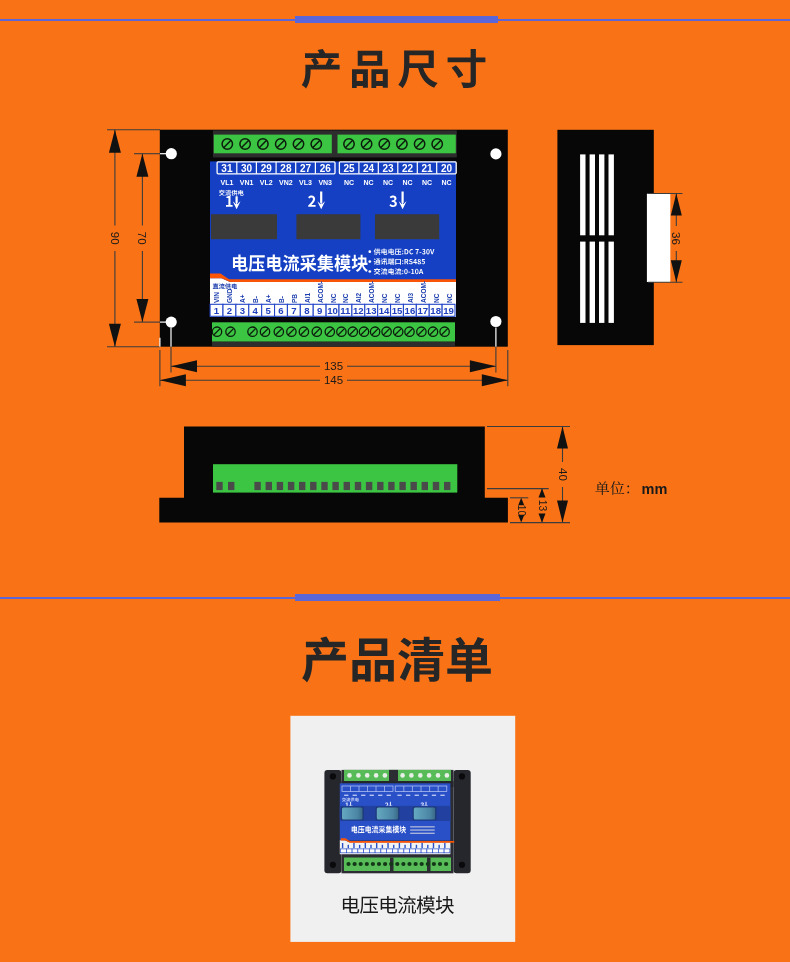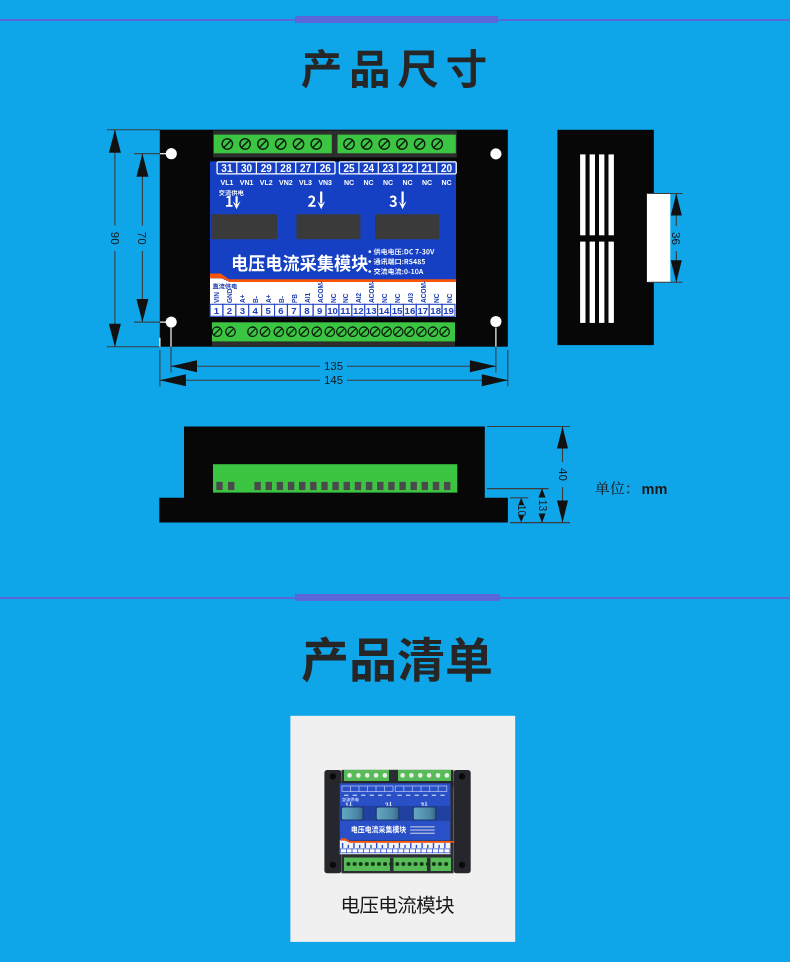--- a/index.html
+++ b/index.html
@@ -1,17 +1,17 @@
 <!DOCTYPE html>
 <html lang="zh"><head>
 <meta charset="utf-8">
 <title>产品尺寸</title>
 <style>
 html,body{margin:0;padding:0;background:#fff;}
-#page{position:relative;width:790px;height:962px;background:#0ea5e9;overflow:hidden;}
+#page{position:relative;width:790px;height:962px;background:#f97316;overflow:hidden;}
 </style>
 </head>
 <body>
 <div id="page">
 <svg width="790" height="962" viewBox="0 0 790 962">
 
 <rect x="0" y="19" width="790" height="2" fill="#5b67d8"></rect>
 <rect x="295" y="16" width="203" height="7" fill="#5b67d8"></rect>
 
 <path d="M317.5 50.1C318.2 51.1 318.9 52.2 319.4 53.3H305.0V58.1H314.6L311.0 59.6C312.1 61.1 313.3 63.1 314.0 64.7H305.4V70.5C305.4 74.7 305.1 80.7 301.8 85.0C302.9 85.6 305.2 87.5 306.0 88.5C309.8 83.6 310.6 75.8 310.6 70.6V69.6H339.6V64.7H330.8L334.3 59.9L328.7 58.1C328.0 60.1 326.8 62.8 325.7 64.7H316.0L318.9 63.4C318.3 61.9 316.9 59.7 315.6 58.1H338.8V53.3H325.3C324.7 52.0 323.7 50.2 322.7 48.9Z M362.5 55.5H377.2V61.0H362.5ZM357.7 50.7V65.7H382.2V50.7ZM352.0 69.2V88.0H356.7V85.9H362.9V87.8H367.9V69.2ZM356.7 81.1V74.0H362.9V81.1ZM371.4 69.2V88.0H376.2V85.9H382.8V87.8H387.8V69.2ZM376.2 81.1V74.0H382.8V81.1Z M404.1 50.4V62.8C404.1 69.5 403.7 78.6 398.3 84.7C399.4 85.3 401.7 87.2 402.5 88.2C407.2 82.9 408.7 74.9 409.2 68.1H418.1C420.8 77.8 425.3 84.5 434.2 87.7C435.0 86.3 436.5 84.1 437.7 83.1C429.9 80.8 425.5 75.4 423.2 68.1H433.8V50.4ZM409.4 55.3H428.6V63.3H409.4V62.8Z M451.6 67.8C454.4 70.9 457.5 75.3 458.7 78.1L463.3 75.2C462.0 72.3 458.7 68.2 455.9 65.3ZM470.6 49.1V57.4H447.6V62.3H470.6V81.4C470.6 82.4 470.2 82.7 469.2 82.7C468.1 82.7 464.5 82.8 461.1 82.6C461.9 84.1 463.0 86.6 463.3 88.1C467.7 88.2 471.1 88.0 473.1 87.1C475.2 86.3 475.9 84.8 475.9 81.5V62.3H485.4V57.4H475.9V49.1Z" fill="#262626"></path>

